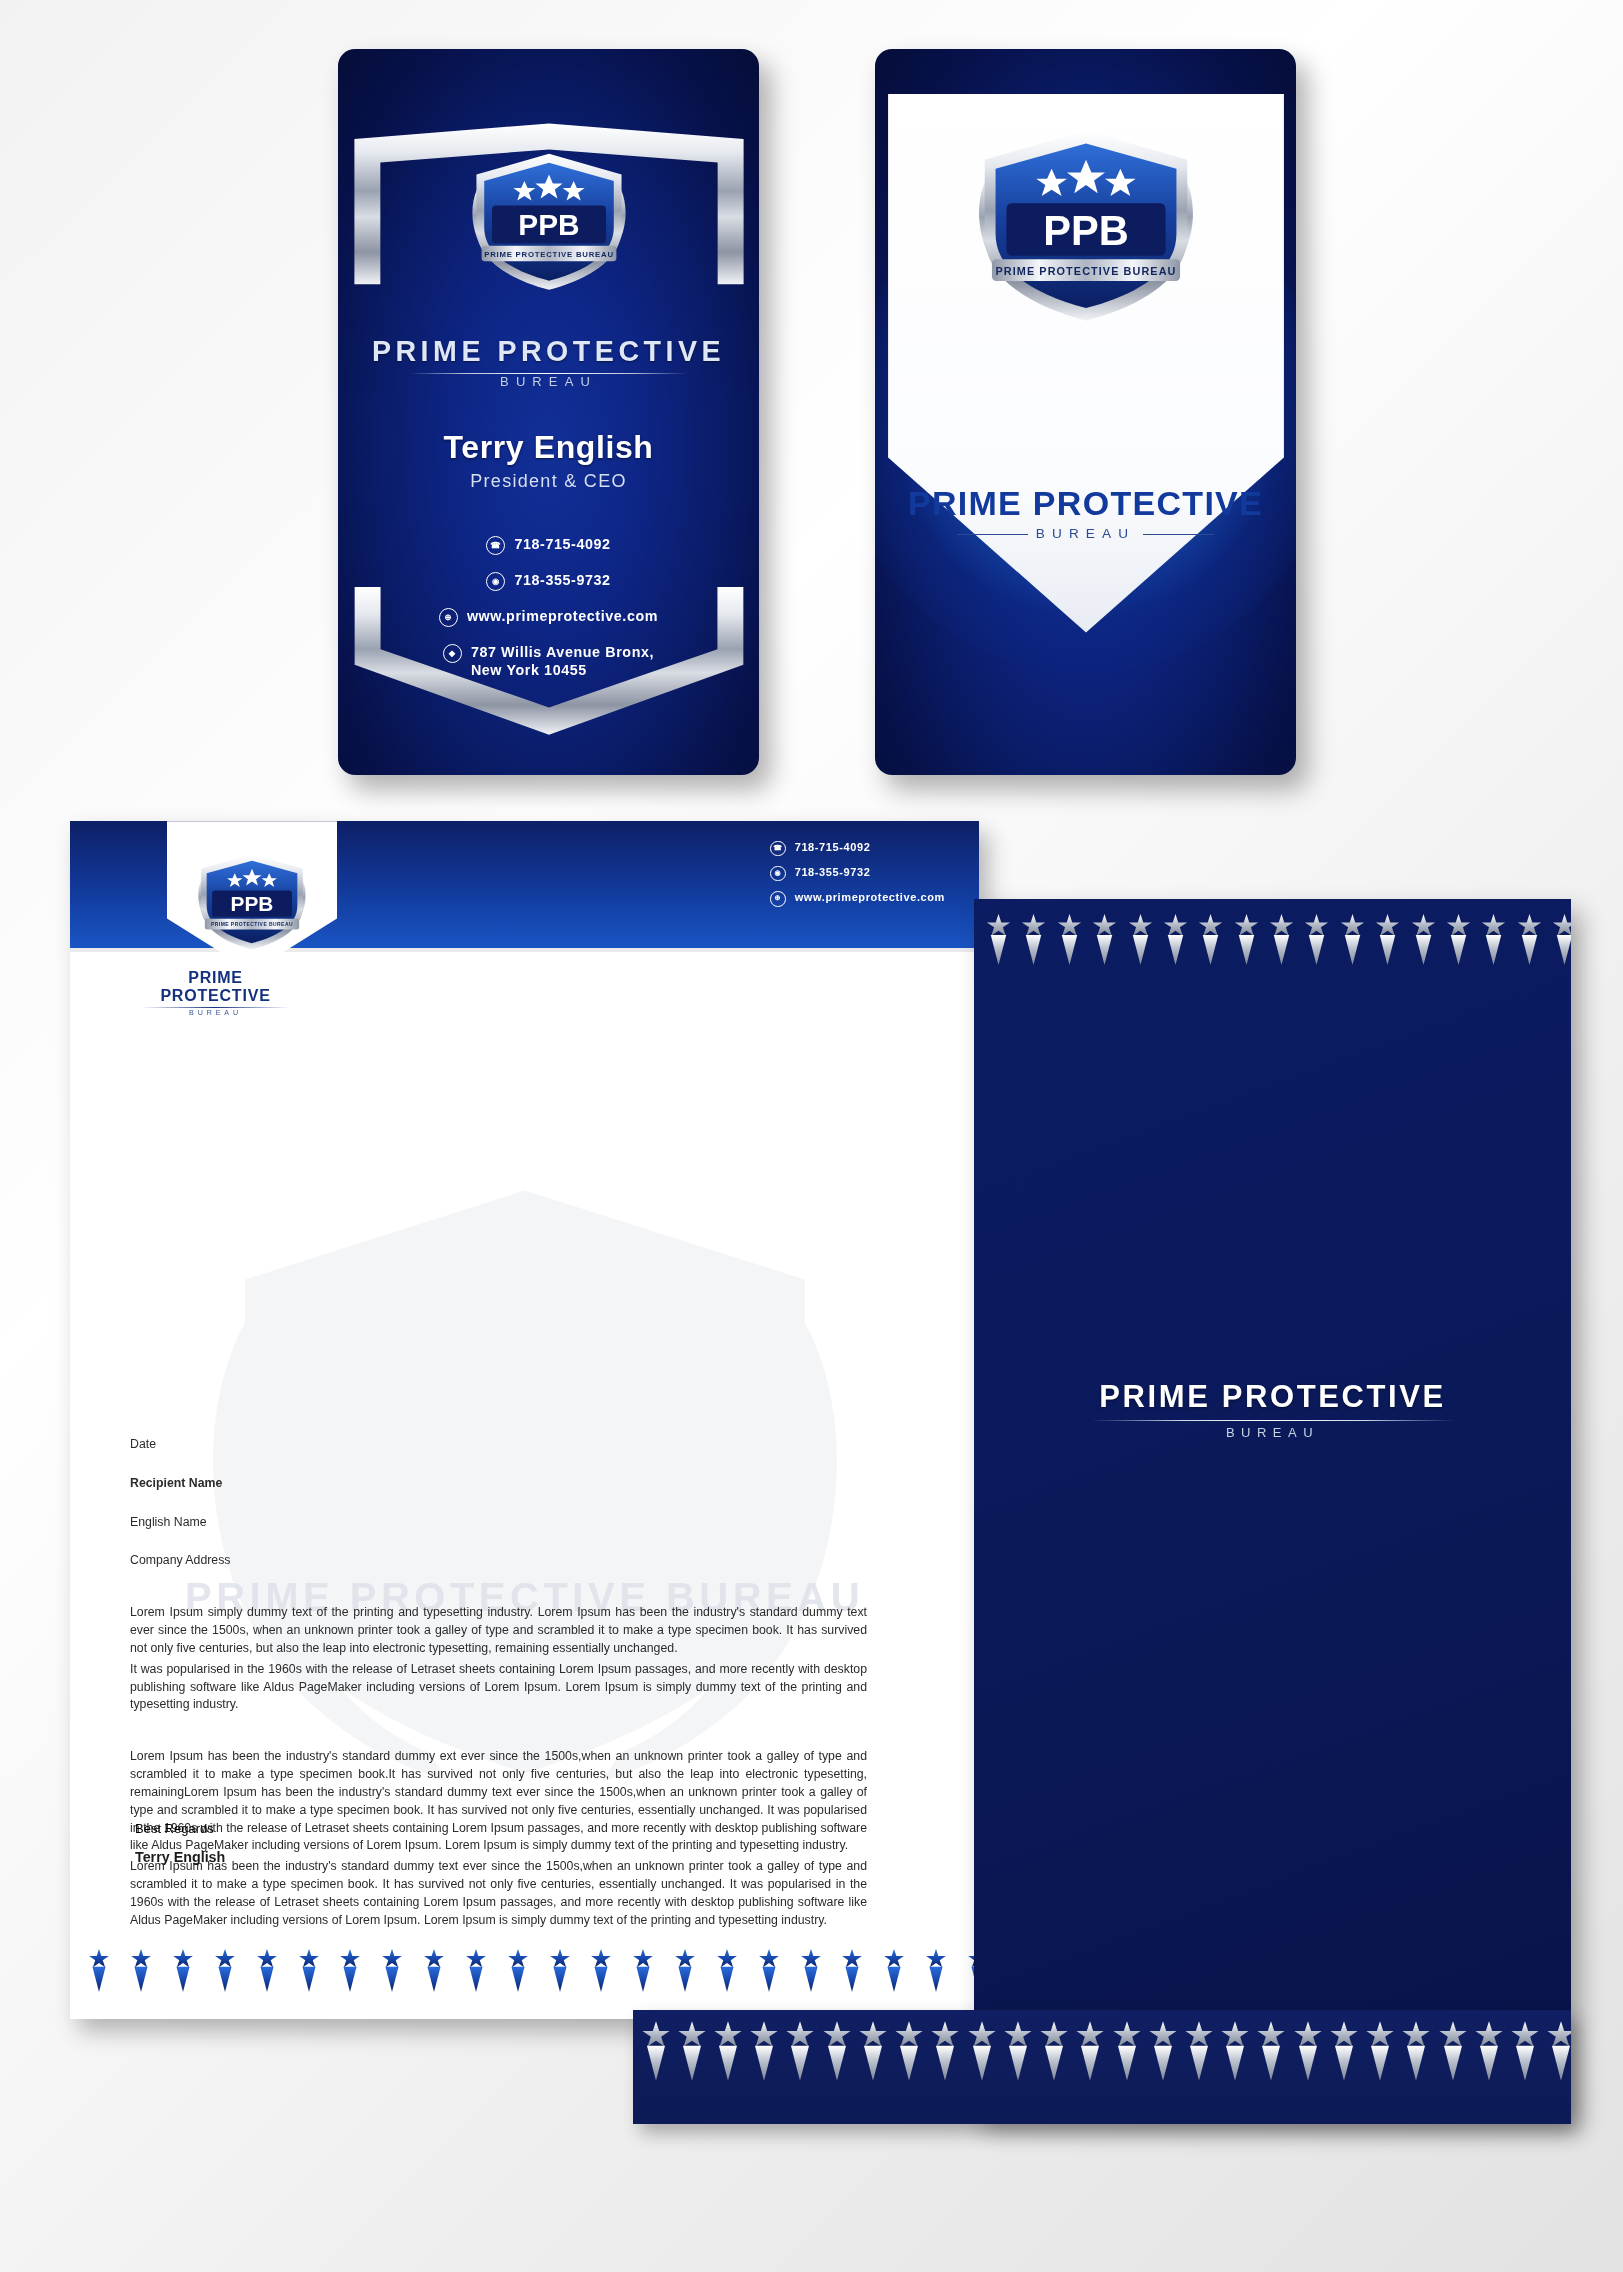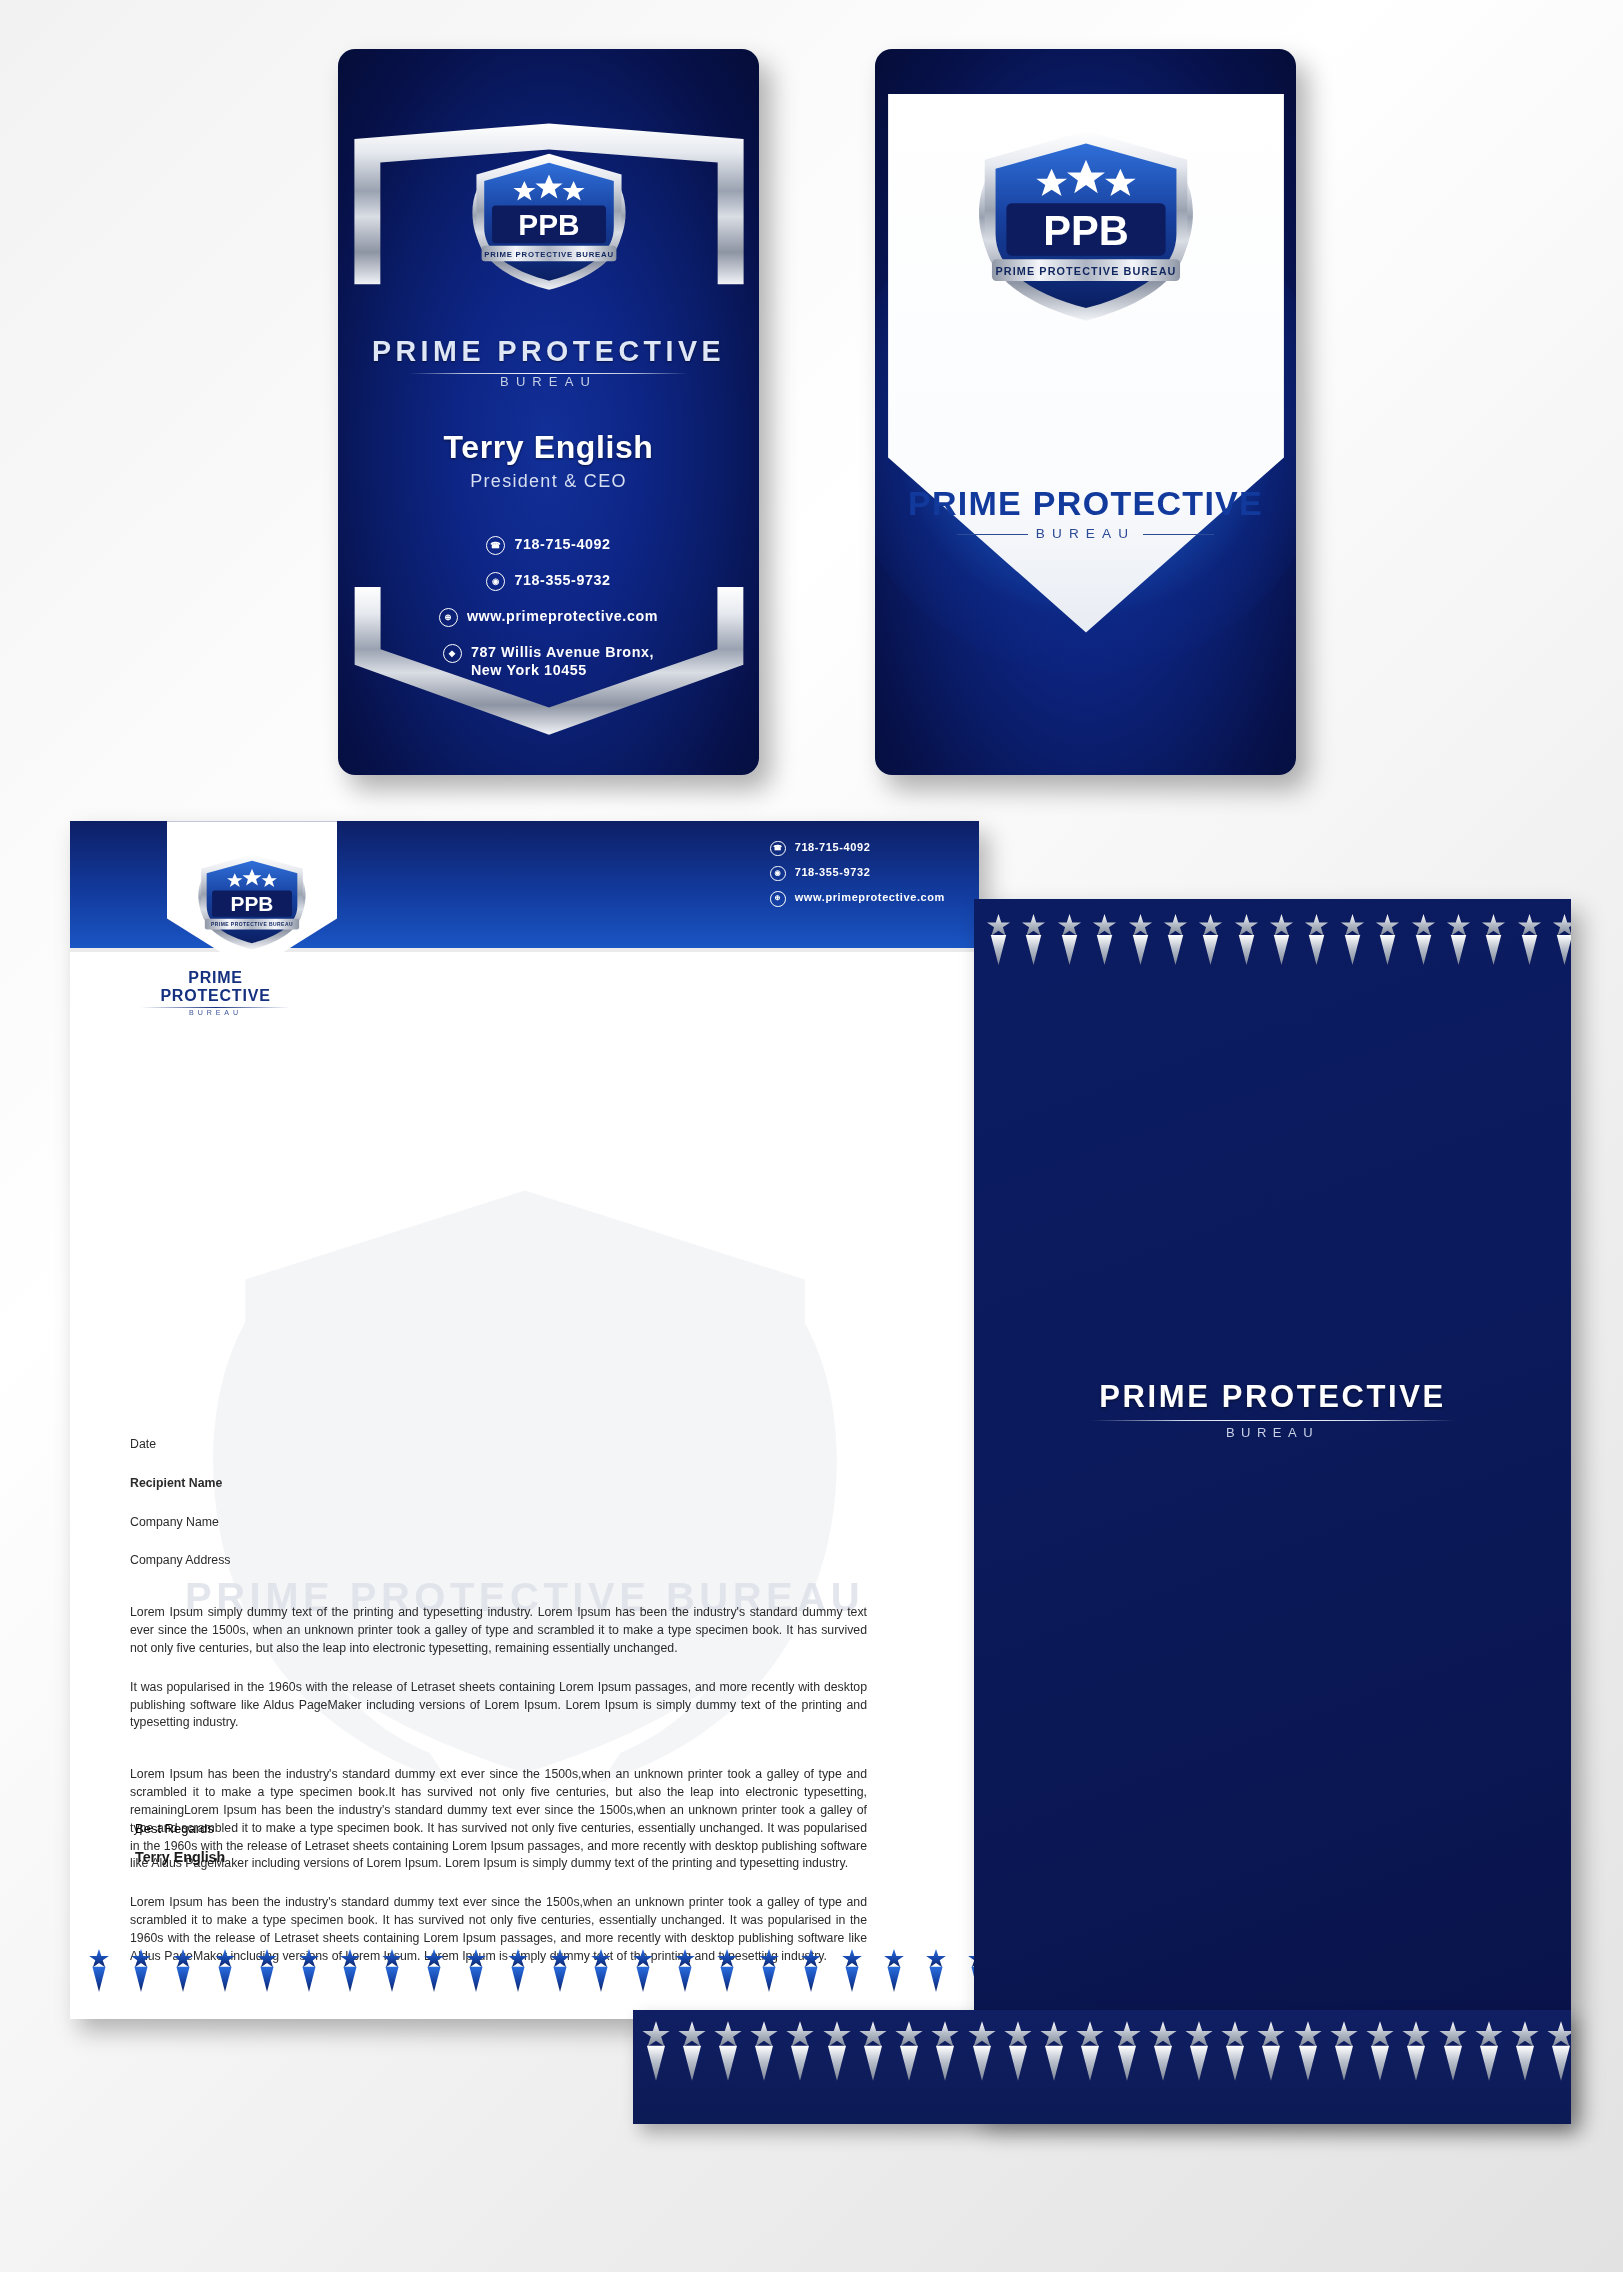--- a/index.html
+++ b/index.html
@@ -132,21 +132,21 @@
     position:absolute;left:50%;top:776px;transform:translate(-50%,-50%);
     color:#dfe2ea;font-size:40px;font-weight:bold;letter-spacing:4.5px;white-space:nowrap;
     opacity:.85;pointer-events:none;
   }
 
   #lh-body{
     position:absolute;left:60px;top:594px;width:737px;color:#2b2b2b;
   }
   .lh-head-line{font-size:12.3px;line-height:1.45;margin-top:21px;}
   .lh-head-line.bold{font-weight:bold;}
-  .lh-para{font-size:12.3px;line-height:1.45;margin-top:21px;text-align:justify;}
+  .lh-para{font-size:12.3px;line-height:1.45;margin-top:3px;text-align:justify;}
   #lh-signoff{position:absolute;left:65px;top:1000px;}
   #lh-signoff .sr{font-size:13px;color:#000000;}
   #lh-signoff .sn{font-size:14.3px;color:#1b1b1b;font-weight:bold;margin-top:13px;}
 
   .star-strip{position:absolute;left:0;width:100%;display:flex;align-items:flex-start;}
   #lh-strip{bottom:26px;height:45px;padding:0 14.3px;justify-content:space-between;}
 
   
   #folder{
     position:absolute;left:974px;top:899px;width:597px;height:1217px;
@@ -360,21 +360,21 @@
         <path d="M120 80 C40 130 30 300 110 400 C140 438 190 470 240 485 L225 462 C170 440 128 390 116 330 C100 250 118 160 165 96 Z"></path>
         <path d="M480 80 C560 130 570 300 490 400 C460 438 410 470 360 485 L375 462 C430 440 472 390 484 330 C500 250 482 160 435 96 Z"></path>
         <path d="M300 20 L520 90 L520 290 C520 380 420 440 300 478 C180 440 80 380 80 290 L80 90 Z"></path>
       </g>
     </svg>
     <div id="lh-watermark-text">PRIME PROTECTIVE BUREAU</div>
 
     <div id="lh-body">
       <div class="lh-head-line">Date</div>
       <div class="lh-head-line bold">Recipient Name</div>
-      <div class="lh-head-line">Company Name</div>
+      <div class="lh-head-line">English Name</div>
       <div class="lh-head-line">Company Address</div>
 
       <div class="lh-para" style="margin-top:34px">Lorem Ipsum simply dummy text of the printing and typesetting industry. Lorem Ipsum has been the industry's standard dummy text ever since the 1500s, when an unknown printer took a galley of type and scrambled it to make a type specimen book. It has survived not only five centuries, but also the leap into electronic typesetting, remaining essentially unchanged.</div>
       <div class="lh-para"> It was popularised in the 1960s with the release of Letraset sheets containing Lorem Ipsum passages, and more recently with desktop publishing software like Aldus PageMaker including versions of Lorem Ipsum. Lorem Ipsum is simply dummy text of the printing and typesetting industry.</div>
       <div class="lh-para" style="margin-top:34px">Lorem Ipsum has been the industry's standard dummy ext ever since the 1500s,when an unknown printer took a galley of type and scrambled it to make a type specimen book.It has survived not only five centuries, but also the leap into electronic typesetting, remainingLorem Ipsum has been the industry's standard dummy text ever since the 1500s,when an unknown printer took a galley of type and scrambled it to make a type specimen book. It has survived not only five centuries, essentially unchanged. It was popularised in the 1960s with the release of Letraset sheets containing Lorem Ipsum passages, and more recently with desktop publishing software like Aldus PageMaker including versions of Lorem Ipsum.  Lorem Ipsum is simply dummy text of the printing and typesetting industry.</div>
       <div class="lh-para">Lorem Ipsum has been the industry's standard dummy text ever since the 1500s,when an unknown printer took a galley of type and scrambled it to make a type specimen book. It has survived not only five centuries, essentially unchanged. It was popularised in the 1960s with the release of Letraset sheets containing Lorem Ipsum passages, and more recently with desktop publishing software like Aldus PageMaker including versions of Lorem Ipsum. Lorem Ipsum is simply dummy text of the printing and typesetting industry.</div>
     </div>
 
     <div id="lh-signoff">
       <div class="sr">Best Regards</div>

